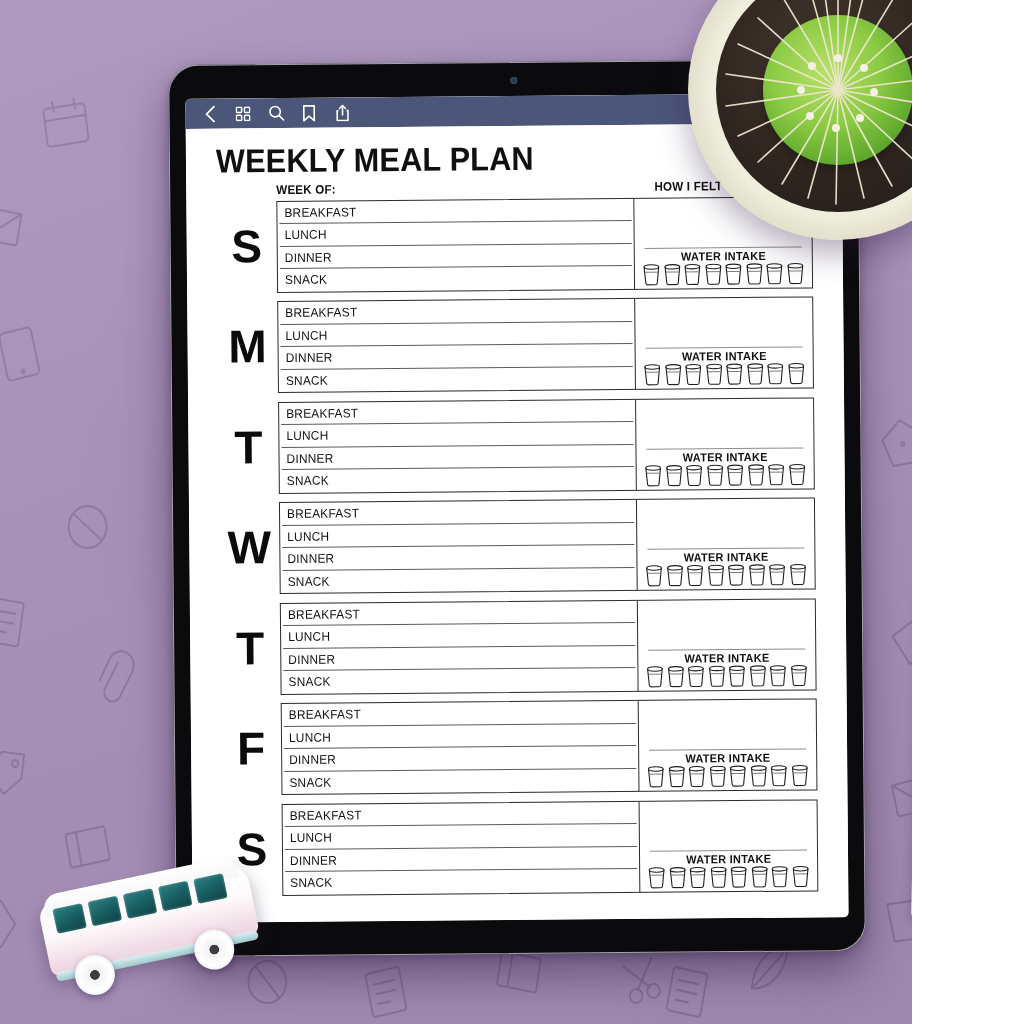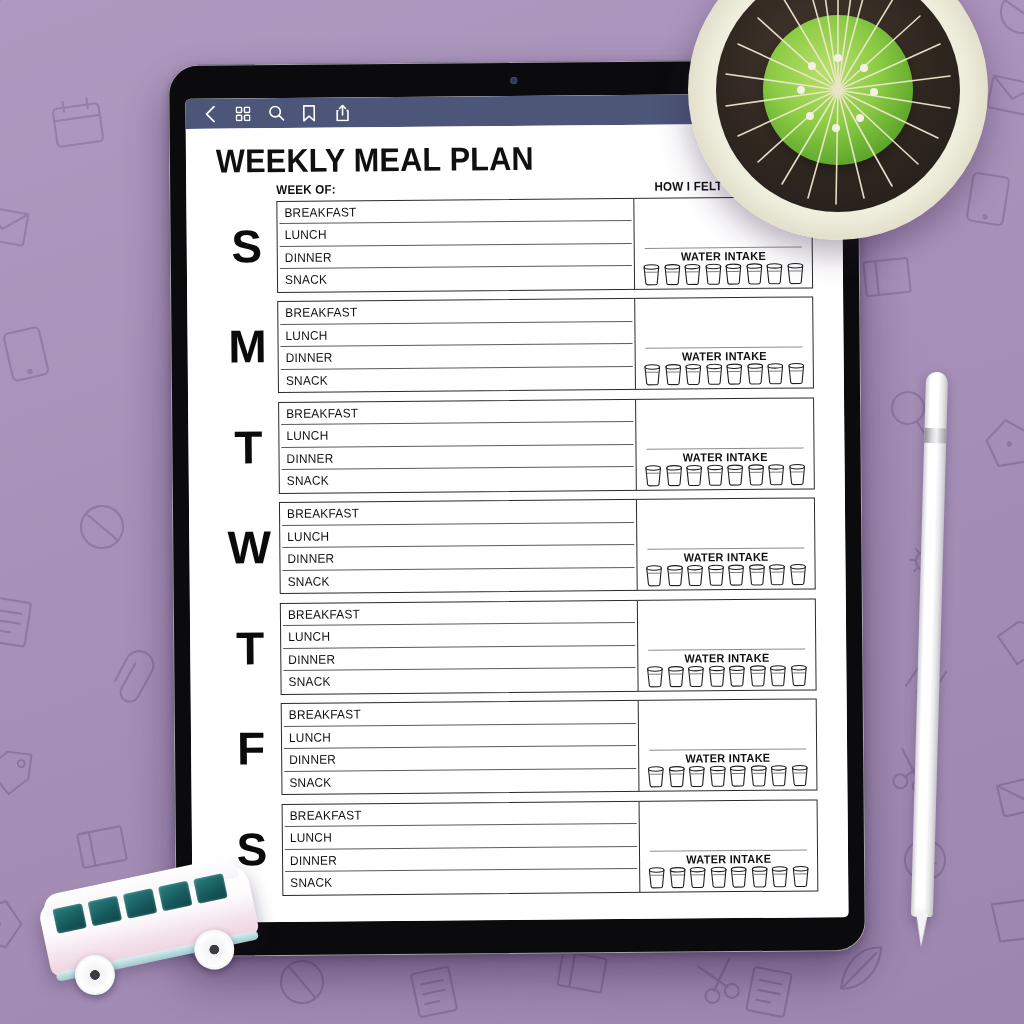--- a/index.html
+++ b/index.html
@@ -6,21 +6,21 @@
     margin: 0;
     padding: 0;
     width: 1024px;
     height: 1024px;
     overflow: hidden;
     font-family: "Liberation Sans", sans-serif;
   }
 
   #scene {
     position: relative;
-    width: 1024px;
+    width: 912px;
     height: 1024px;
     background: #a78fb9;
     overflow: hidden;
   }
 
   
   #desk {
     position: absolute;
     inset: 0;
     background-color: #a78fb9;

